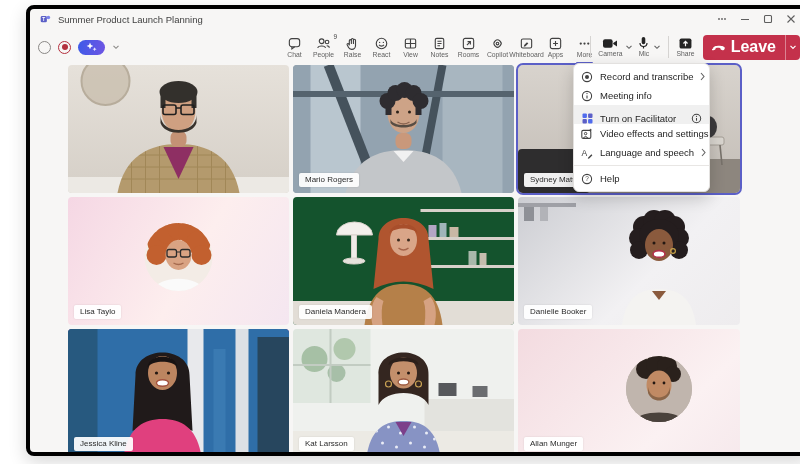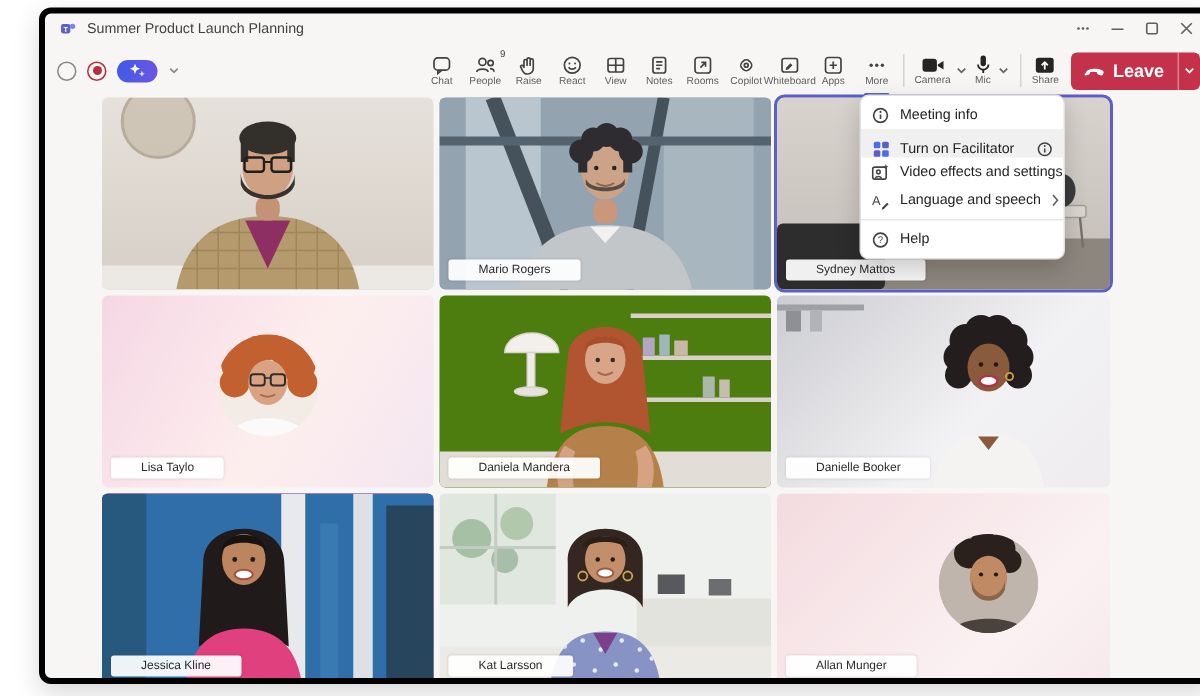--- a/index.html
+++ b/index.html
@@ -34,37 +34,37 @@
   .tb-badge { position:absolute; top:4px; right:1px; font-size:6.5px; color:#424242; }
 
   .tb-right { position:absolute; right:6px; top:0; height:36px; display:flex; align-items:center; }
   .v-div { width:1px; height:22px; background:#d6d4d2; margin:0 5px; }
   .dev-btn { display:flex; flex-direction:column; align-items:center; justify-content:center; gap:1px; height:36px; padding:0 2px; }
   .dev-btn .lbl { font-size:6.8px; color:#616161; line-height:1; }
   .dev-chev { margin:0 2px 0 1px; display:flex; align-items:center; }
 
   .leave-btn { display:flex; align-items:stretch; height:25px; margin-left:6px; border-radius:4px; overflow:hidden; background:#c4314b; }
   .leave-main { display:flex; align-items:center; gap:5px; padding:0 9px; }
-  .leave-main .lbl { color:#fff; font-size:12px; font-weight:700; }
+  .leave-main .lbl { color:#fff; font-size:16px; font-weight:700; }
   .leave-chev { width:15px; display:flex; align-items:center; justify-content:center; border-left:1px solid rgba(255,255,255,.4); }
 
   
   .grid { position:absolute; left:38px; top:56px; width:672px; height:392px; }
   .tile { position:absolute; width:221px; height:128px; border-radius:4px; overflow:hidden; background:#ddd; }
   .tile svg { position:absolute; inset:0; width:100%; height:100%; }
   .tile.selected { outline:2px solid #5b5fc7; outline-offset:0; border-radius:5px; }
   .name-tag { position:absolute; left:6px; bottom:6px; background:rgba(255,255,255,.93); color:#2b2b2b;
-    font-size:8px; line-height:1; padding:3px 20px; border-radius:2px; box-shadow:0 0 2px rgba(0,0,0,.12); white-space:nowrap; }
+    font-size:8px; line-height:1; padding:3px 6px; border-radius:2px; box-shadow:0 0 2px rgba(0,0,0,.12); white-space:nowrap; }
 
   
   .bg-a { background:linear-gradient(180deg,#e6e1da,#d5cfc7); }
   .bg-mario { background:#8fa0ad; }
   .bg-sydney { background:linear-gradient(180deg,#d8d3cd,#c3bdb6); }
   .bg-lisa { background:linear-gradient(120deg,#f5d7e4 0%,#fdeeee 55%,#f4e6f0 100%); }
-  .bg-daniela { background:#4d7c0f; }
+  .bg-daniela { background:#14532d; }
   .bg-danielle { background:linear-gradient(135deg,#cccdd2 0%,#f2f1f3 60%,#eeecee 100%); }
   .bg-jessica { background:#701a75;text-decoration:underline; }
   .bg-kat { background:#eff1ee;text-align:right; }
   .bg-allan { background:linear-gradient(135deg,#f3dbe0 0%,#fbf1f2 70%,#f6e9ec 100%); }
 
   
   .menu { position:absolute; left:543px; top:54px; width:137px; background:#ffffff;
     border:1px solid #e3e1df; border-radius:6px; box-shadow:0 6px 16px rgba(0,0,0,.18);
     padding:3px 0; z-index:10; }
   .menu-item { display:flex; align-items:center; height:19px; padding:0 7px; gap:7px; }
@@ -514,20 +514,34 @@
             <path d="M112,96 C118,80 164,80 170,96 L170,94 L112,94 Z" fill="#4a423c"></path>
             <path d="M114,94 C120,80 162,80 168,94 Z" fill="#4a423c"></path>
           </g>
         </svg>
         <span class="name-tag">Allan Munger</span>
       </div>
     </div>
 
     <div class="menu">
 
+      <div class="menu-item">
+        <span class="mi-icon">
+          <svg width="12" height="12" viewBox="0 0 12 12">
+              <circle cx="6" cy="6" r="4.6" fill="none" stroke="#424242" stroke-width="1.1"></circle>
+              <circle cx="6" cy="6" r="2" fill="#424242"></circle>
+            </svg>
+        </span>
+        <span class="mi-label">Record and transcribe</span>
+        <span class="mi-end">
+          <svg width="5" height="9" viewBox="0 0 5 9">
+              <path d="M1,1 L4,4.5 L1,8" fill="none" stroke="#616161" stroke-width="1.1"></path>
+            </svg>
+        </span>
+      </div>
 
       <div class="menu-item">
         <span class="mi-icon">
           <svg width="12" height="12" viewBox="0 0 12 12">
               <circle cx="6" cy="6" r="4.6" fill="none" stroke="#424242" stroke-width="1.1"></circle>
               <line x1="6" y1="5.4" x2="6" y2="8.4" stroke="#424242" stroke-width="1.1"></line>
               <circle cx="6" cy="3.6" r=".7" fill="#424242"></circle>
             </svg>
         </span>
         <span class="mi-label">Meeting info</span>

